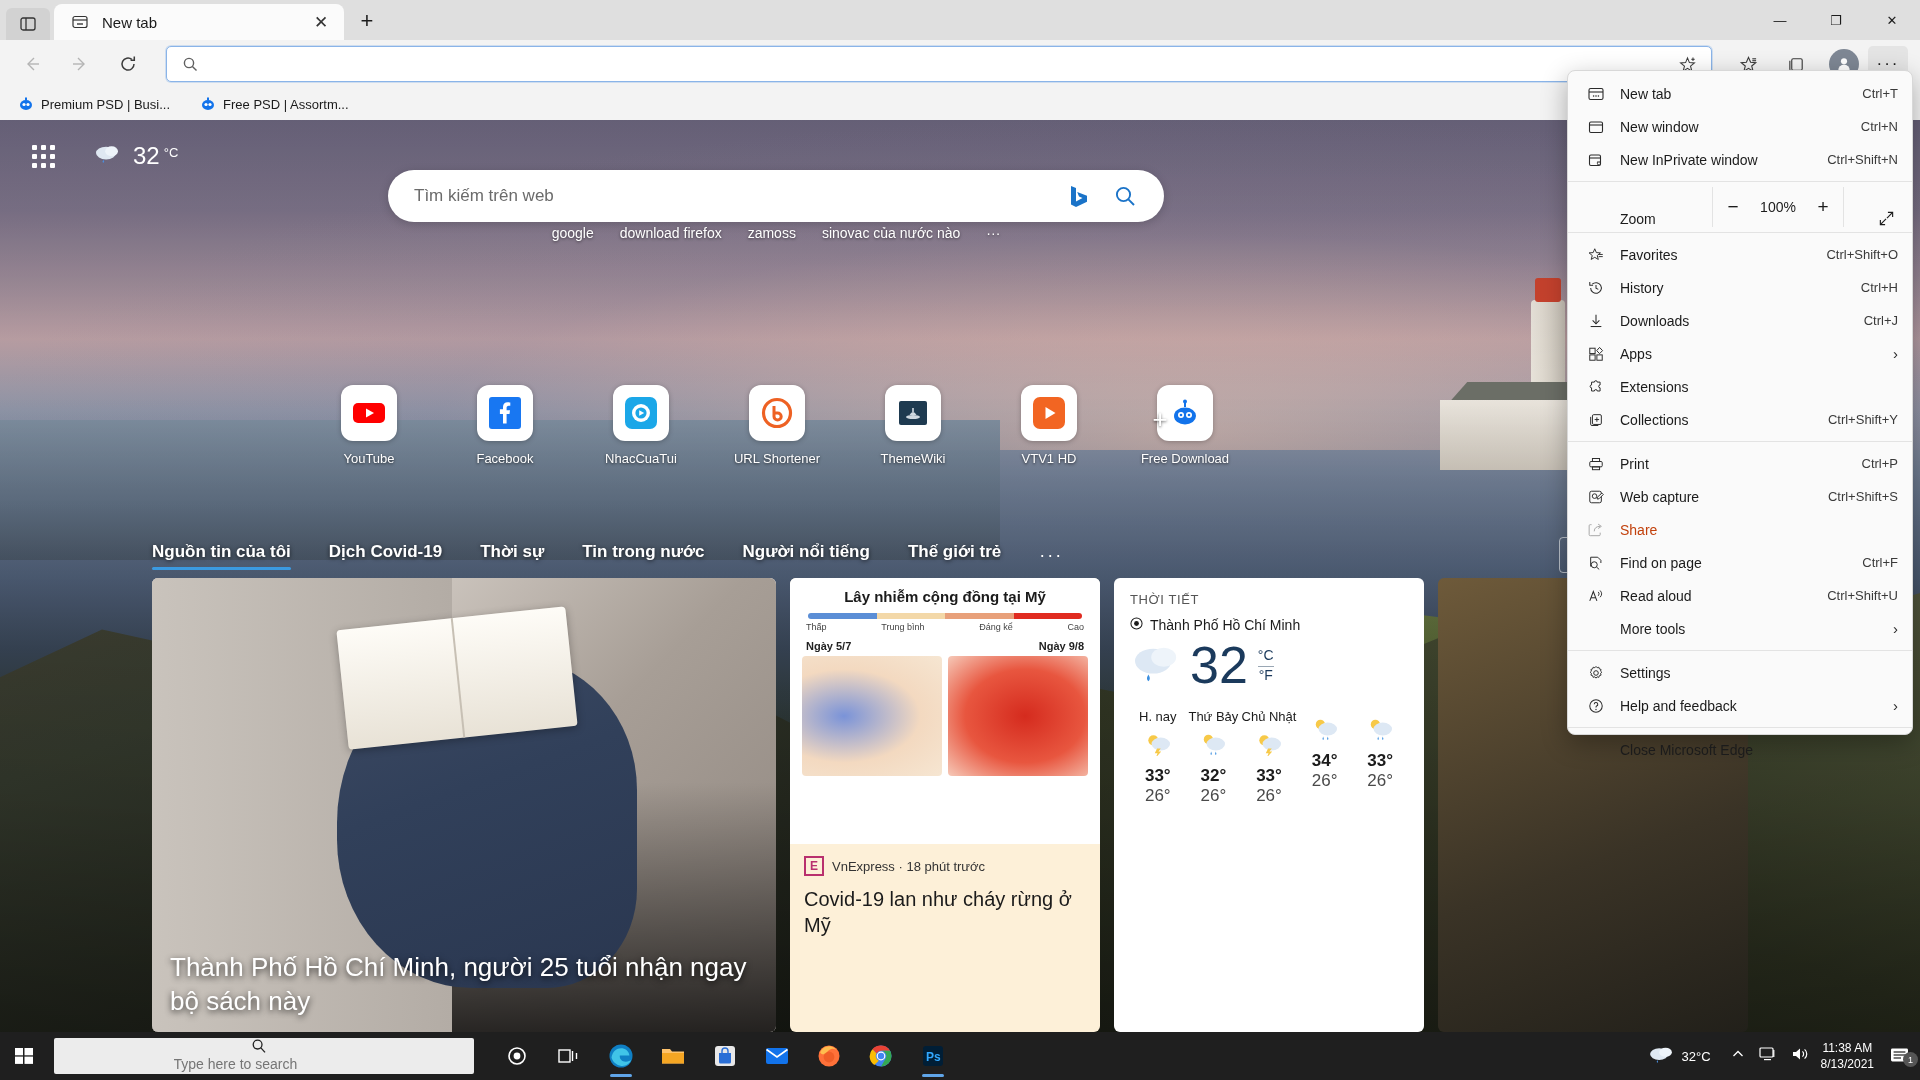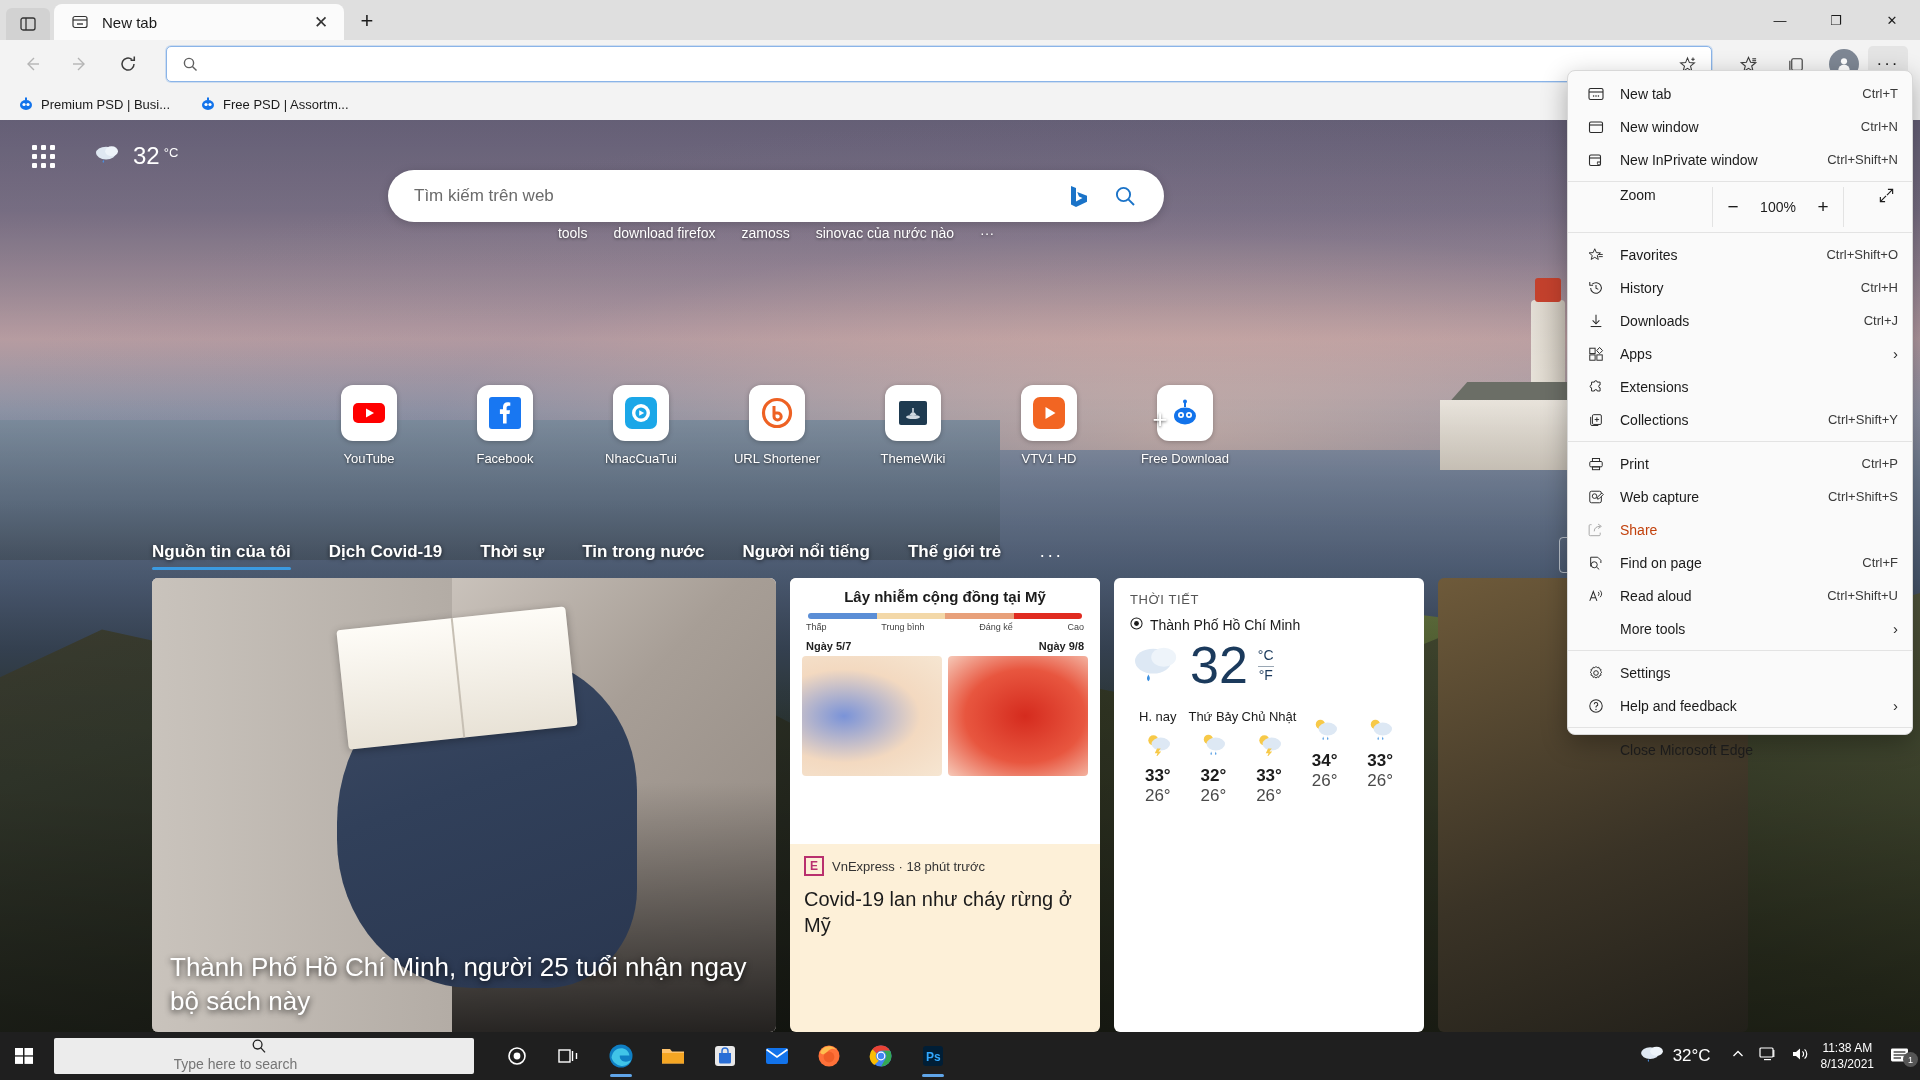--- a/index.html
+++ b/index.html
@@ -299,21 +299,21 @@
   }
   .mi { height: 33px; display: flex; align-items: center; padding: 0 14px 0 16px; position: relative; }
   .mi .ico { width: 24px; flex: 0 0 24px; display: flex; align-items: center; justify-content: center; color: #2b2b2b; }
   .mi .lbl { flex: 1; font-size: 14px; color: #1b1b1b; margin-left: 12px; white-space: nowrap; }
   .mi .shortcut { font-size: 13px; color: #3a3a3a; white-space: nowrap; }
   .mi .chev { font-size: 15px; color: #2b2b2b; margin-left: 8px; }
   .mi.disabled .lbl, .mi.disabled .ico { color: #c2410c; }
   .mi.noicon .lbl { margin-left: 36px; }
   .menu-sep { height: 1px; background: #e3e3e3; margin: 5px 0; }
 
-  .zoom-row { height: 40px; display: flex; align-items: flex-start; gap: 16px; }
+  .zoom-row { height: 40px; display: flex; align-items: flex-end; gap: 16px; }
   .zoom-label { width: 128px; padding-left: 52px; font-size: 14px; color: #1b1b1b; }
   .zoom-ctrl { flex: 1; display: flex; align-items: center; justify-content: center; gap: 6px;
                border-left: 1px solid #e3e3e3; border-right: 1px solid #e3e3e3; height: 100%; }
   .zoom-btn { width: 32px; height: 30px; display: flex; align-items: center; justify-content: center; font-size: 19px; color: #1b1b1b; font-weight: 300; }
   .zoom-val { font-size: 14px; color: #1b1b1b; min-width: 46px; text-align: center; }
   .zoom-full { width: 52px; display: flex; align-items: center; justify-content: center; color: #1b1b1b; }
 
   
   .taskbar {
     position: absolute; bottom: 0; left: 0; width: 1920px; height: 48px;
@@ -324,21 +324,21 @@
     width: 420px; height: 36px; background: #ececec; border-radius: 2px;
     display: flex; align-items: center; padding: 0 12px; margin-left: 6px; flex-direction: column;
   }
   .tb-search .sicon { color: #222; display: flex; align-items: center; margin-right: 10px; }
   .tb-search input { flex: 1; border: none; outline: none; background: transparent;
                      font-size: 14px; color: #3a3a3a; font-family: "Liberation Sans", sans-serif; }
   .tb-apps { display: flex; align-items: center; gap: 6px; margin-left: 20px; }
   .tb-app { width: 46px; height: 44px; display: flex; align-items: center; justify-content: center; position: relative; }
   .tb-app.active:after { content: ""; position: absolute; bottom: 1px; left: 12px; right: 12px; height: 3px; background: #60a5e8; border-radius: 2px; }
   .tray { margin-left: auto; display: flex; align-items: center; padding-right: 6px; gap: 12px; color: #fff; }
-  .tray-weather { display: flex; align-items: center; gap: 8px; font-size: 17px; }
+  .tray-weather { display: flex; align-items: center; gap: 8px; font-size: 13px; }
   .tray-icons { display: flex; align-items: center; gap: 14px; }
   .tray-clock { font-size: 12px; line-height: 1.35; text-align: center; }
   .tray-action { position: relative; width: 28px; display:flex; align-items:center; justify-content:center; }
   .tray-badge {
     position: absolute; right: -4px; bottom: -2px; width: 15px; height: 15px; border-radius: 50%;
     background: #555; color: #fff; font-size: 9px; display: flex; align-items: center; justify-content: center;
   }
 </style>
 </head>
 <body>
@@ -502,21 +502,21 @@
       </span>
       <span class="sb-btn">
         <svg width="24" height="24" viewBox="0 0 24 24">
             <circle cx="10.5" cy="10.5" r="6.6" fill="none" stroke="#1a73c8" stroke-width="1.9"></circle>
             <line x1="15.4" y1="15.4" x2="21" y2="21" stroke="#1a73c8" stroke-width="1.9"></line>
           </svg>
       </span>
     </div>
 
     <div class="suggestions">
-      <span>tools</span>
+      <span>google</span>
       <span>download firefox</span>
       <span>zamoss</span>
       <span>sinovac của nước nào</span>
       <span>···</span>
     </div>
 
     <div class="tiles">
       <div class="tile">
         <div class="tile-ico">
           <svg width="34" height="24" viewBox="0 0 34 24">

